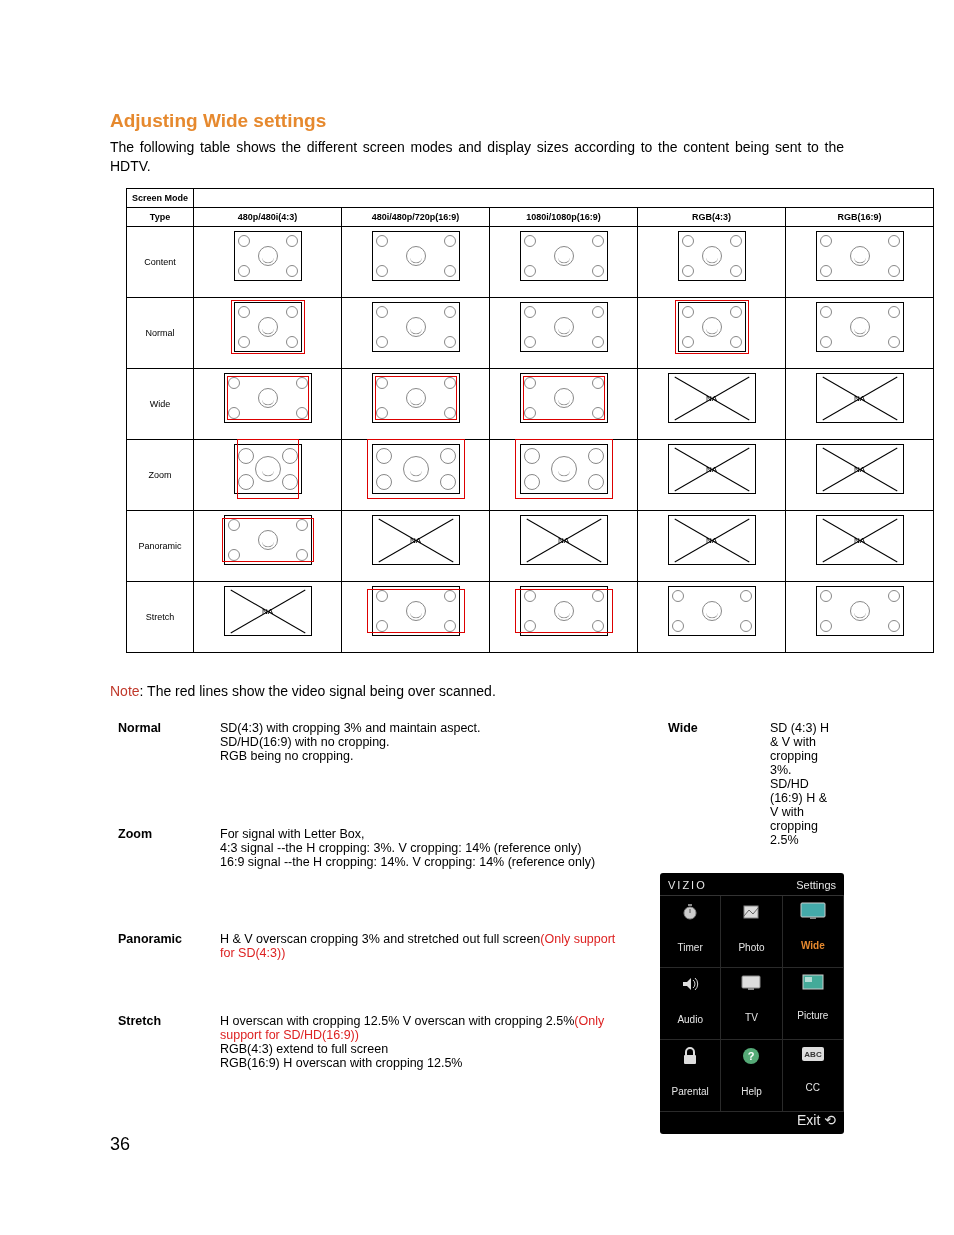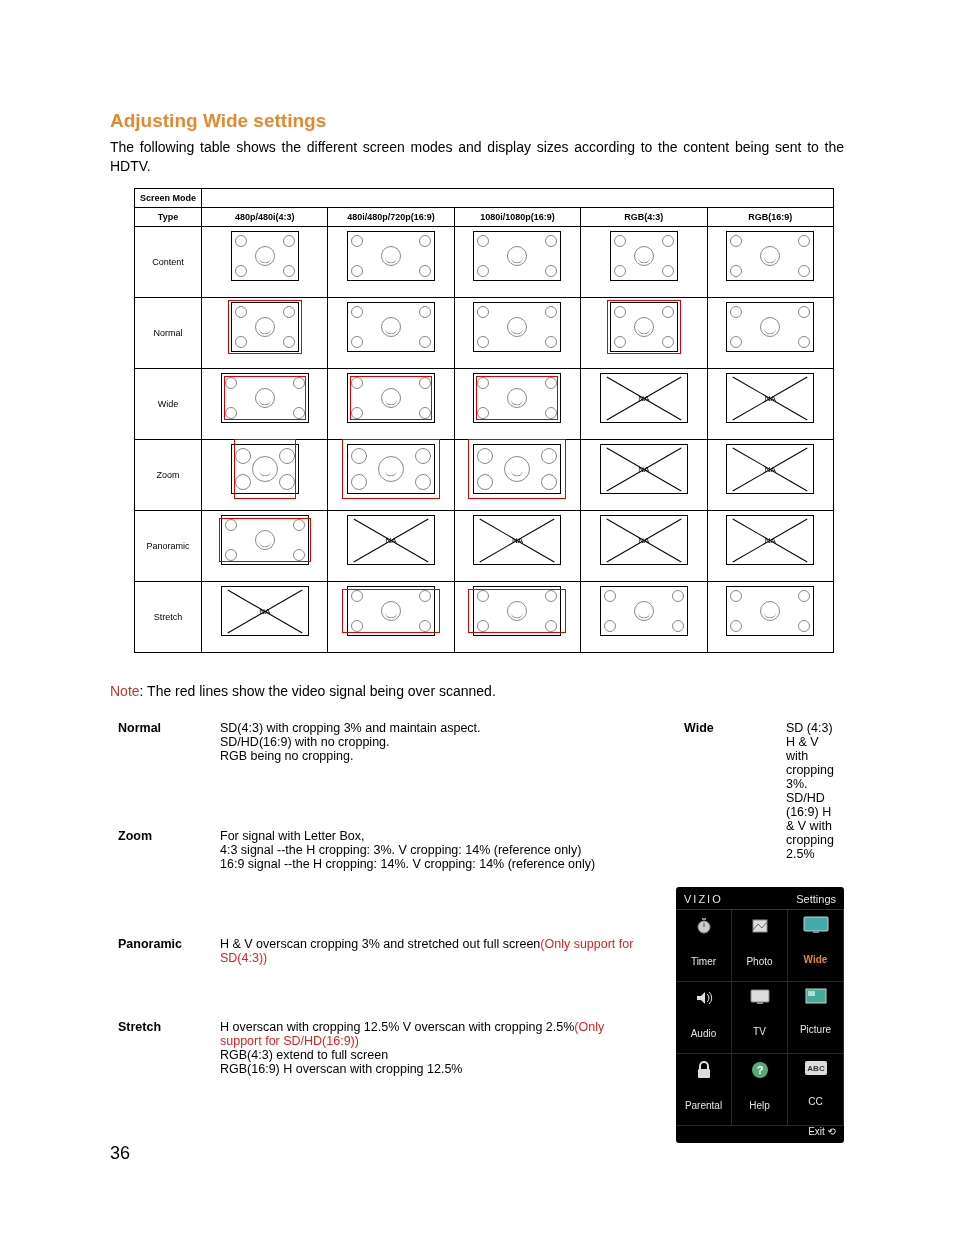--- a/index.html
+++ b/index.html
@@ -22,22 +22,22 @@
     margin: 0 0 6px 0;
   }
   .intro {
     font-size: 14px;
     text-align: justify;
     line-height: 1.35;
     margin: 0 0 12px 0;
   }
   .mode-table {
     border-collapse: collapse;
-    width: 700px;
-    margin: 6px 0 0 24px;
+    width: 808px;
+    margin: 6px 0 0 16px;
     font-size: 9px;
   }
   .mode-table th, .mode-table td {
     border: 1px solid #000;
     padding: 1px 2px;
     text-align: center;
     vertical-align: middle;
   }
   .mode-table th {
     font-weight: bold;
@@ -145,21 +145,21 @@
     white-space: nowrap;
     width: 86px;
   }
   .red { color: #d22; }
   .rightcol {
     flex: 1;
     font-size: 12.5px;
   }
   .osdbox {
     margin-top: 16px;
-    width: 168px;
+    width: 184px;
     background: #000;
     color: #e6e6e6;
     border-radius: 3px;
     font-size: 10px;
     padding-bottom: 6px;
   }
   .osdbox .topbar {
     display: flex;
     justify-content: space-between;
     align-items: center;
@@ -186,21 +186,21 @@
   .osd-item .lbl { font-size: 10px; }
   .osd-item.highlight .lbl { color: #e6892e; font-weight: bold; }
   .osd-help {
     font-size: 9px;
     color: #aaa;
     padding: 6px 8px 18px 8px;
     border-top: 1px solid #333;
   }
   .osd-exit {
     text-align: right;
-    font-size: 10px;
+    font-size: 14px;
     padding: 0 8px;
   }
   .page-num {
     text-align: left;
     font-size: 18px;
   }
 </style>
 </head>
 <body>
 

